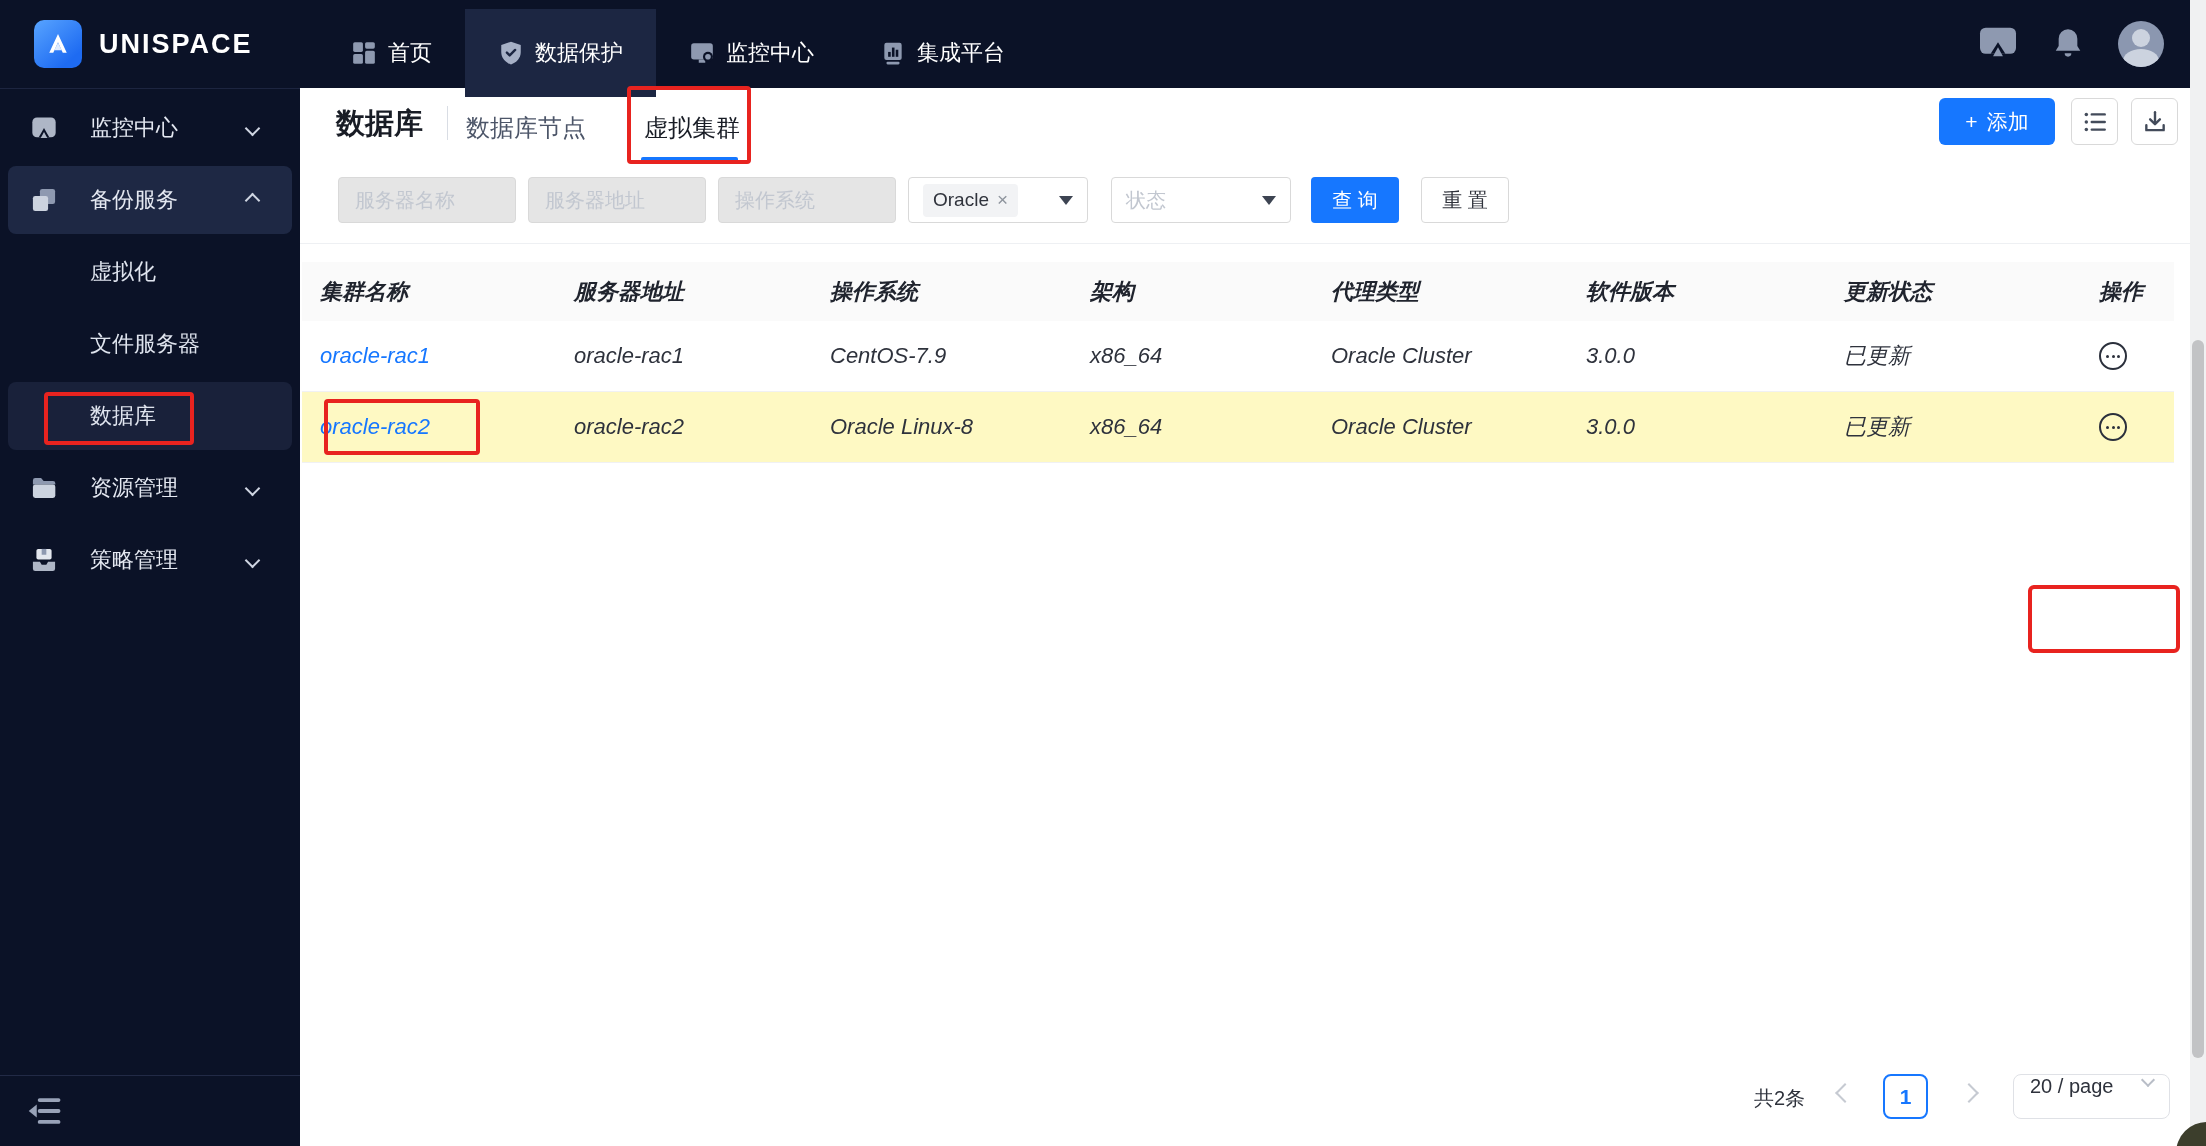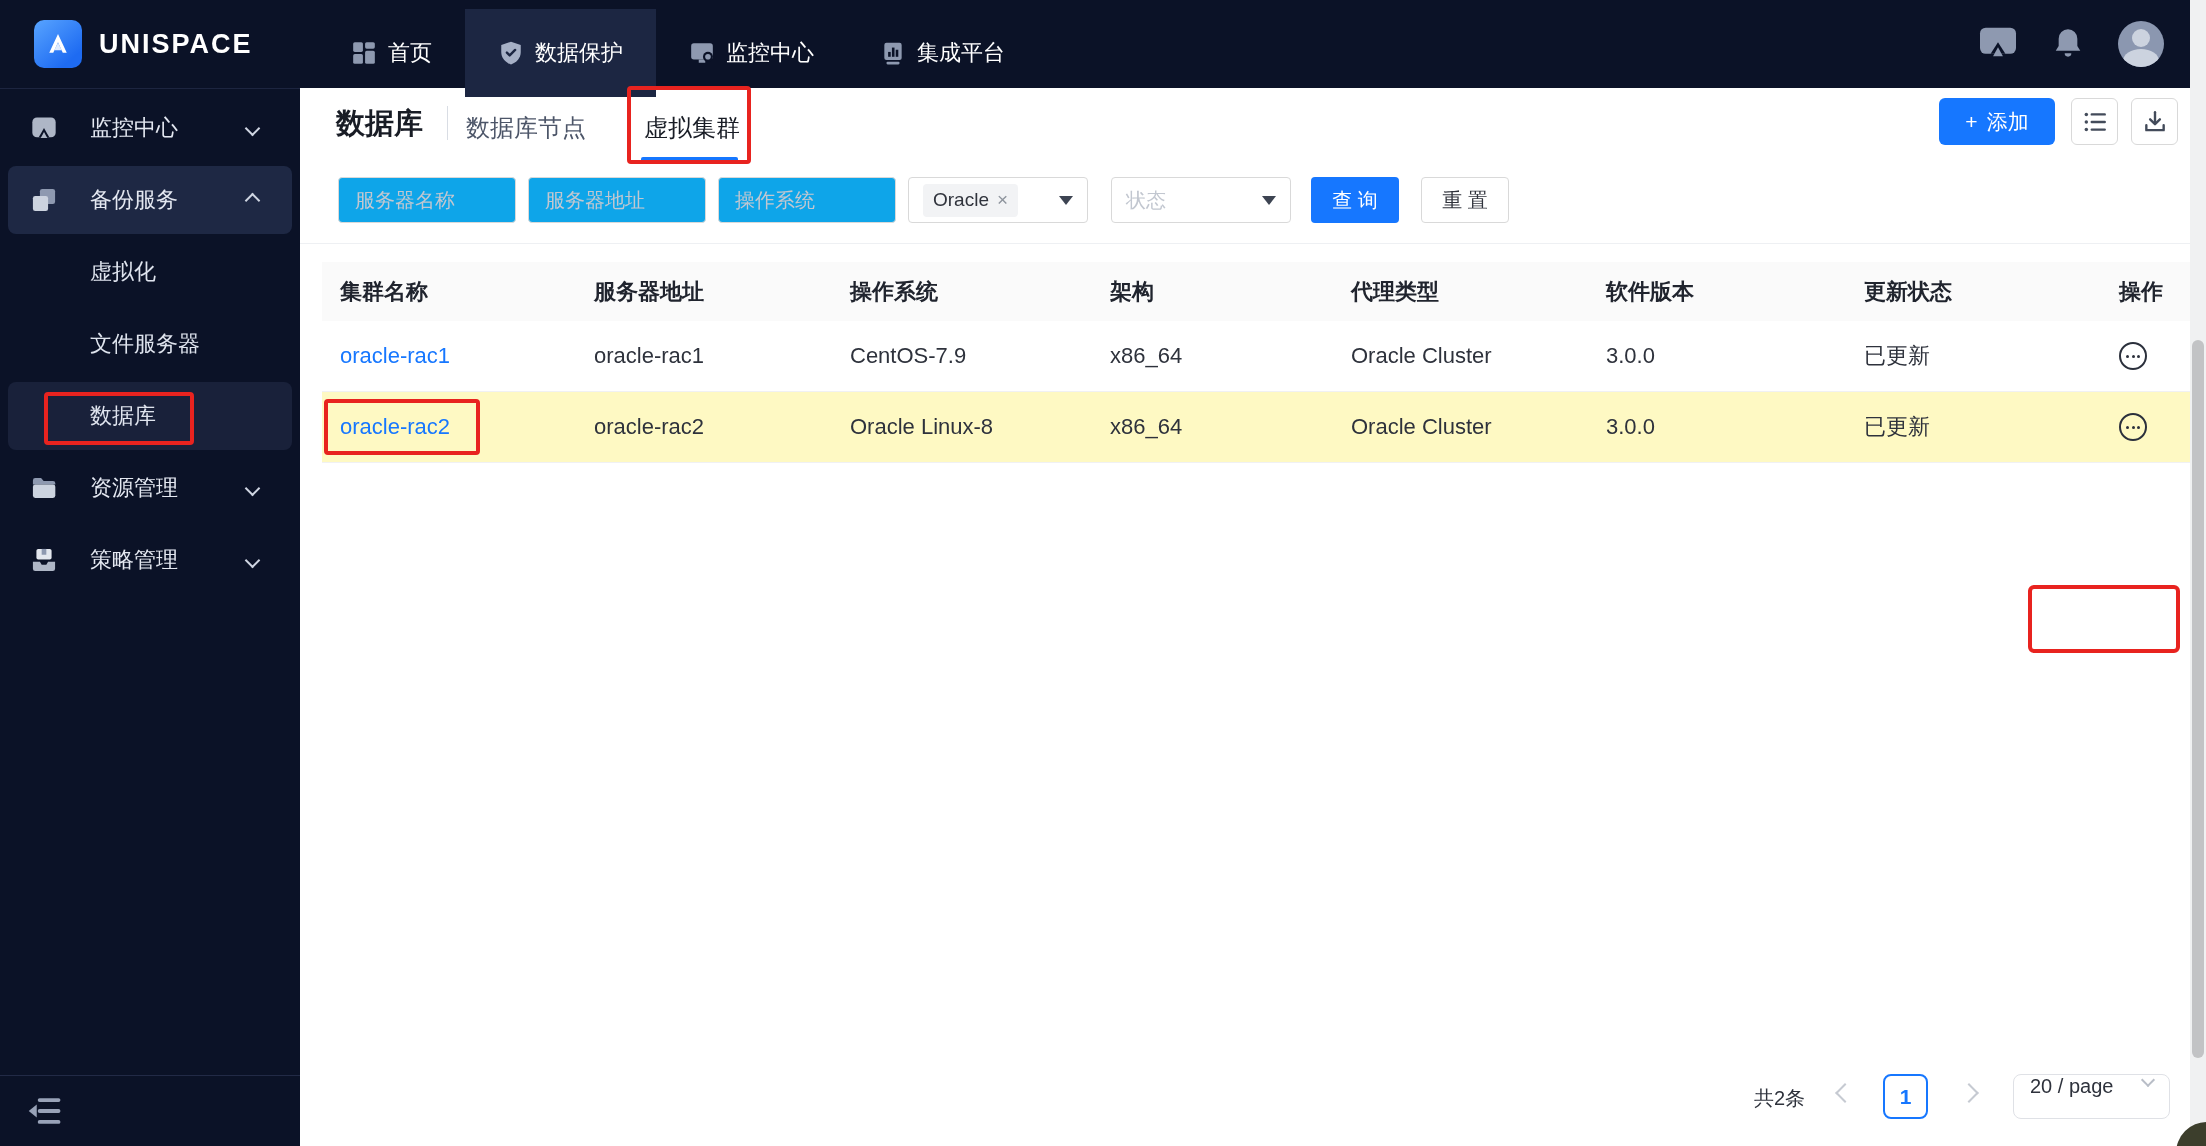--- a/index.html
+++ b/index.html
@@ -48,38 +48,38 @@
   .tab-cluster { left:644px; top:112px; color:#181c25; font-weight:500; }
   .tab-underline { left:641px; top:157px; width:97px; height:5px; background:#1677ff; border-radius:2px; }
 
   .btn-add { left:1939px; top:98px; width:116px; height:47px; background:#1677ff; border-radius:6px;
              display:flex; align-items:center; justify-content:center; gap:9px; color:#fff; font-size:21px; cursor:pointer; }
   .btn-sq { top:98px; width:47px; height:47px; background:#fff; border:1px solid #d9d9d9; border-radius:6px;
             display:flex; align-items:center; justify-content:center; color:#434b5a; cursor:pointer; }
   .btn-view { left:2071px; } .btn-download { left:2131px; }
 
   
-  .f-input { top:177px; height:46px; border:1px solid #d9d9d9; border-radius:4px; background:#0ea5e9;
+  .f-input { top:177px; height:46px; border:1px solid #d9d9d9; border-radius:4px; background:#e5e5e5;
              font-size:20px; color:#2e323c; padding:0 16px; outline:none; font-family:"Liberation Sans",sans-serif; }
   .f-input::placeholder { color:#c2c7d0; }
   .f-select { top:177px; height:46px; border:1px solid #d9d9d9; border-radius:4px; background:#fff;
               display:flex; align-items:center; padding:0 14px; cursor:pointer; }
   .f-select .ph { color:#c2c7d0; font-size:20px; }
   .caret { width:0; height:0; border-left:7px solid transparent; border-right:7px solid transparent; border-top:9px solid #3d4452; margin-left:auto; }
   .tag { background:#f2f3f5; border-radius:4px; height:33px; display:flex; align-items:center; gap:8px; padding:0 10px;
          font-size:19px; color:#30333c; }
   .tag .x { color:#8f959e; font-size:19px; cursor:pointer; }
   .btn-query { left:1311px; top:177px; width:88px; height:46px; background:#1677ff; color:#fff; border:none; border-radius:4px;
                font-size:20px; cursor:pointer; font-family:"Liberation Sans",sans-serif; }
   .btn-reset { left:1421px; top:177px; width:88px; height:46px; background:#fff; color:#30333c; border:1px solid #d9d9d9; border-radius:4px;
                font-size:20px; cursor:pointer; font-family:"Liberation Sans",sans-serif; }
   .filter-divider { left:300px; top:243px; width:1890px; height:1px; background:#eef0f3; }
 
   
-  .tbl { left:322px; top:262px; width:1872px; }
+  .tbl { left:302px; top:262px; width:1872px;font-style:italic; }
   .tr { display:flex; align-items:center; padding-left:18px; }
   .tr.head { height:59px; background:#fafafa; font-weight:bold; font-size:22px; color:#20242e; }
   .tr.row { height:71px; border-bottom:1px solid #f0f1f3; font-size:22px; color:#2e323c; background:#fff; }
   .tr.row.alt { background:#fef9c3; }
   .c1{width:254px;} .c2{width:256px;} .c3{width:260px;} .c4{width:241px;} .c5{width:255px;} .c6{width:258px;} .c7{width:255px;} .c8{flex:1;}
   .link { color:#1677ff; cursor:pointer; text-decoration:none; }
   .more-btn { width:28px; height:28px; border:2px solid #2b303c; border-radius:50%; display:flex; align-items:center; justify-content:center; gap:2.5px; cursor:pointer; }
   .more-btn i { width:3px; height:3px; border-radius:50%; background:#2b303c; }
 
   

